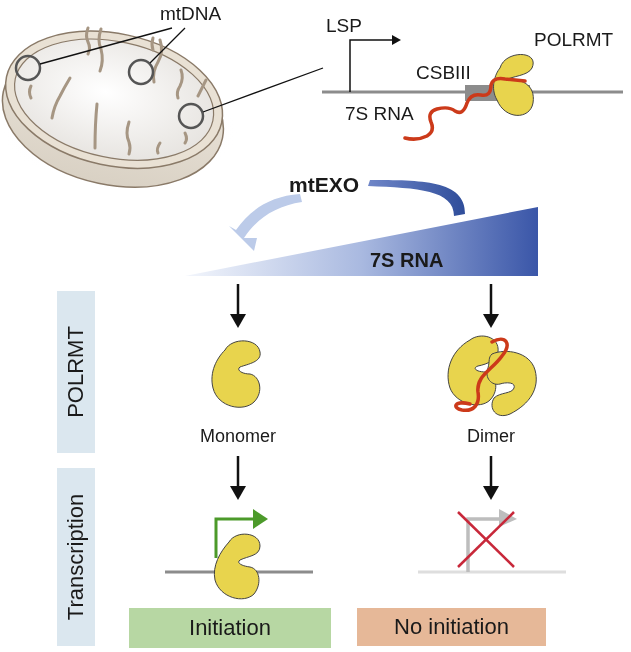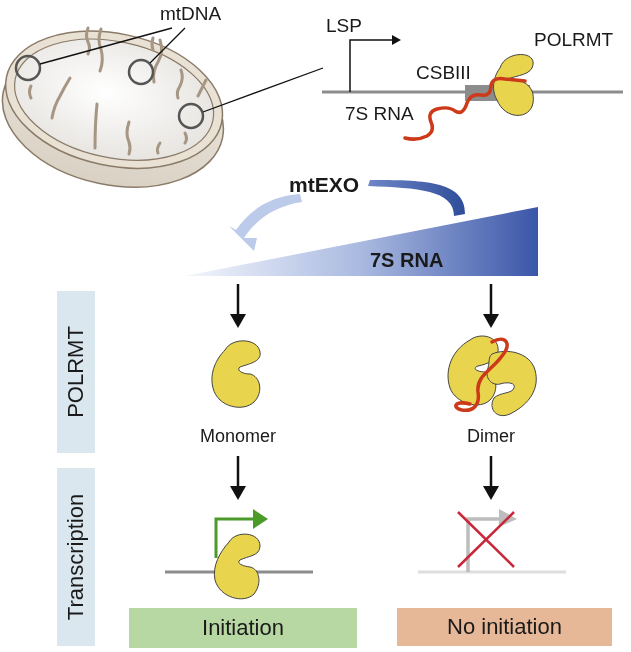--- a/index.html
+++ b/index.html
@@ -14,24 +14,24 @@
              font-size: 22px; color: #1a1a1a; }
 </style>
 </head>
 <body>
 
 <div class="side-box" style="left:57px;top:291px;width:38px;height:162px;"></div>
 <div class="side-text" style="left:-4px;top:359px;width:160px;height:26px;">POLRMT</div>
 <div class="side-box" style="left:57px;top:468px;width:38px;height:178px;"></div>
 <div class="side-text" style="left:-14px;top:544px;width:180px;height:26px;">Transcription</div>
 
-<div class="outcome" style="left:129px;top:608px;width:228px;height:40px;background:#b7d7a3;">
+<div class="outcome" style="left:129px;top:608px;width:202px;height:40px;background:#b7d7a3;">
   <span>Initiation</span>
 </div>
-<div class="outcome" style="left:397px;top:608px;width:215px;height:38px;background:#e6b898;text-align:right;">
+<div class="outcome" style="left:357px;top:608px;width:189px;height:38px;background:#e6b898;text-align:right;">
   <span>No initiation</span>
 </div>
 
 <svg id="fig" width="631" height="652" viewBox="0 0 631 652" xmlns="http://www.w3.org/2000/svg">
   <defs>
     <radialGradient id="mitoInner" cx="0.45" cy="0.45" r="0.6">
       <stop offset="0" stop-color="#ffffff"></stop>
       <stop offset="1" stop-color="#e6e3df"></stop>
     </radialGradient>
     <linearGradient id="mitoSide" x1="0" y1="0" x2="0" y2="1">

